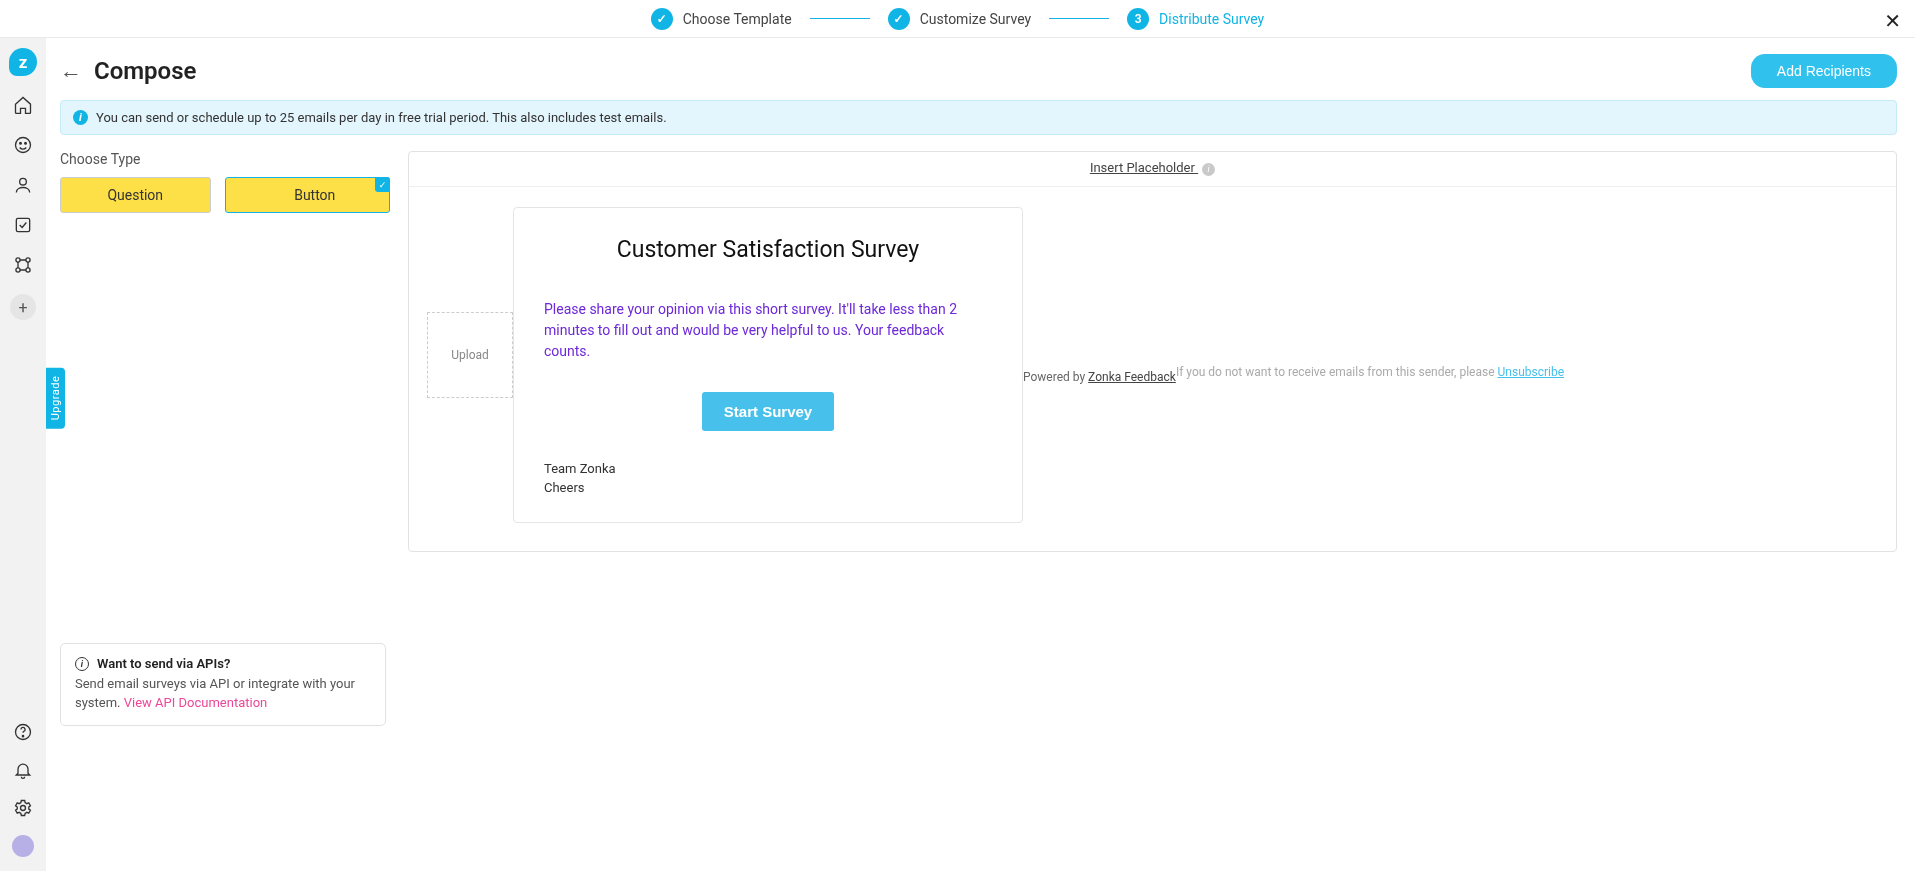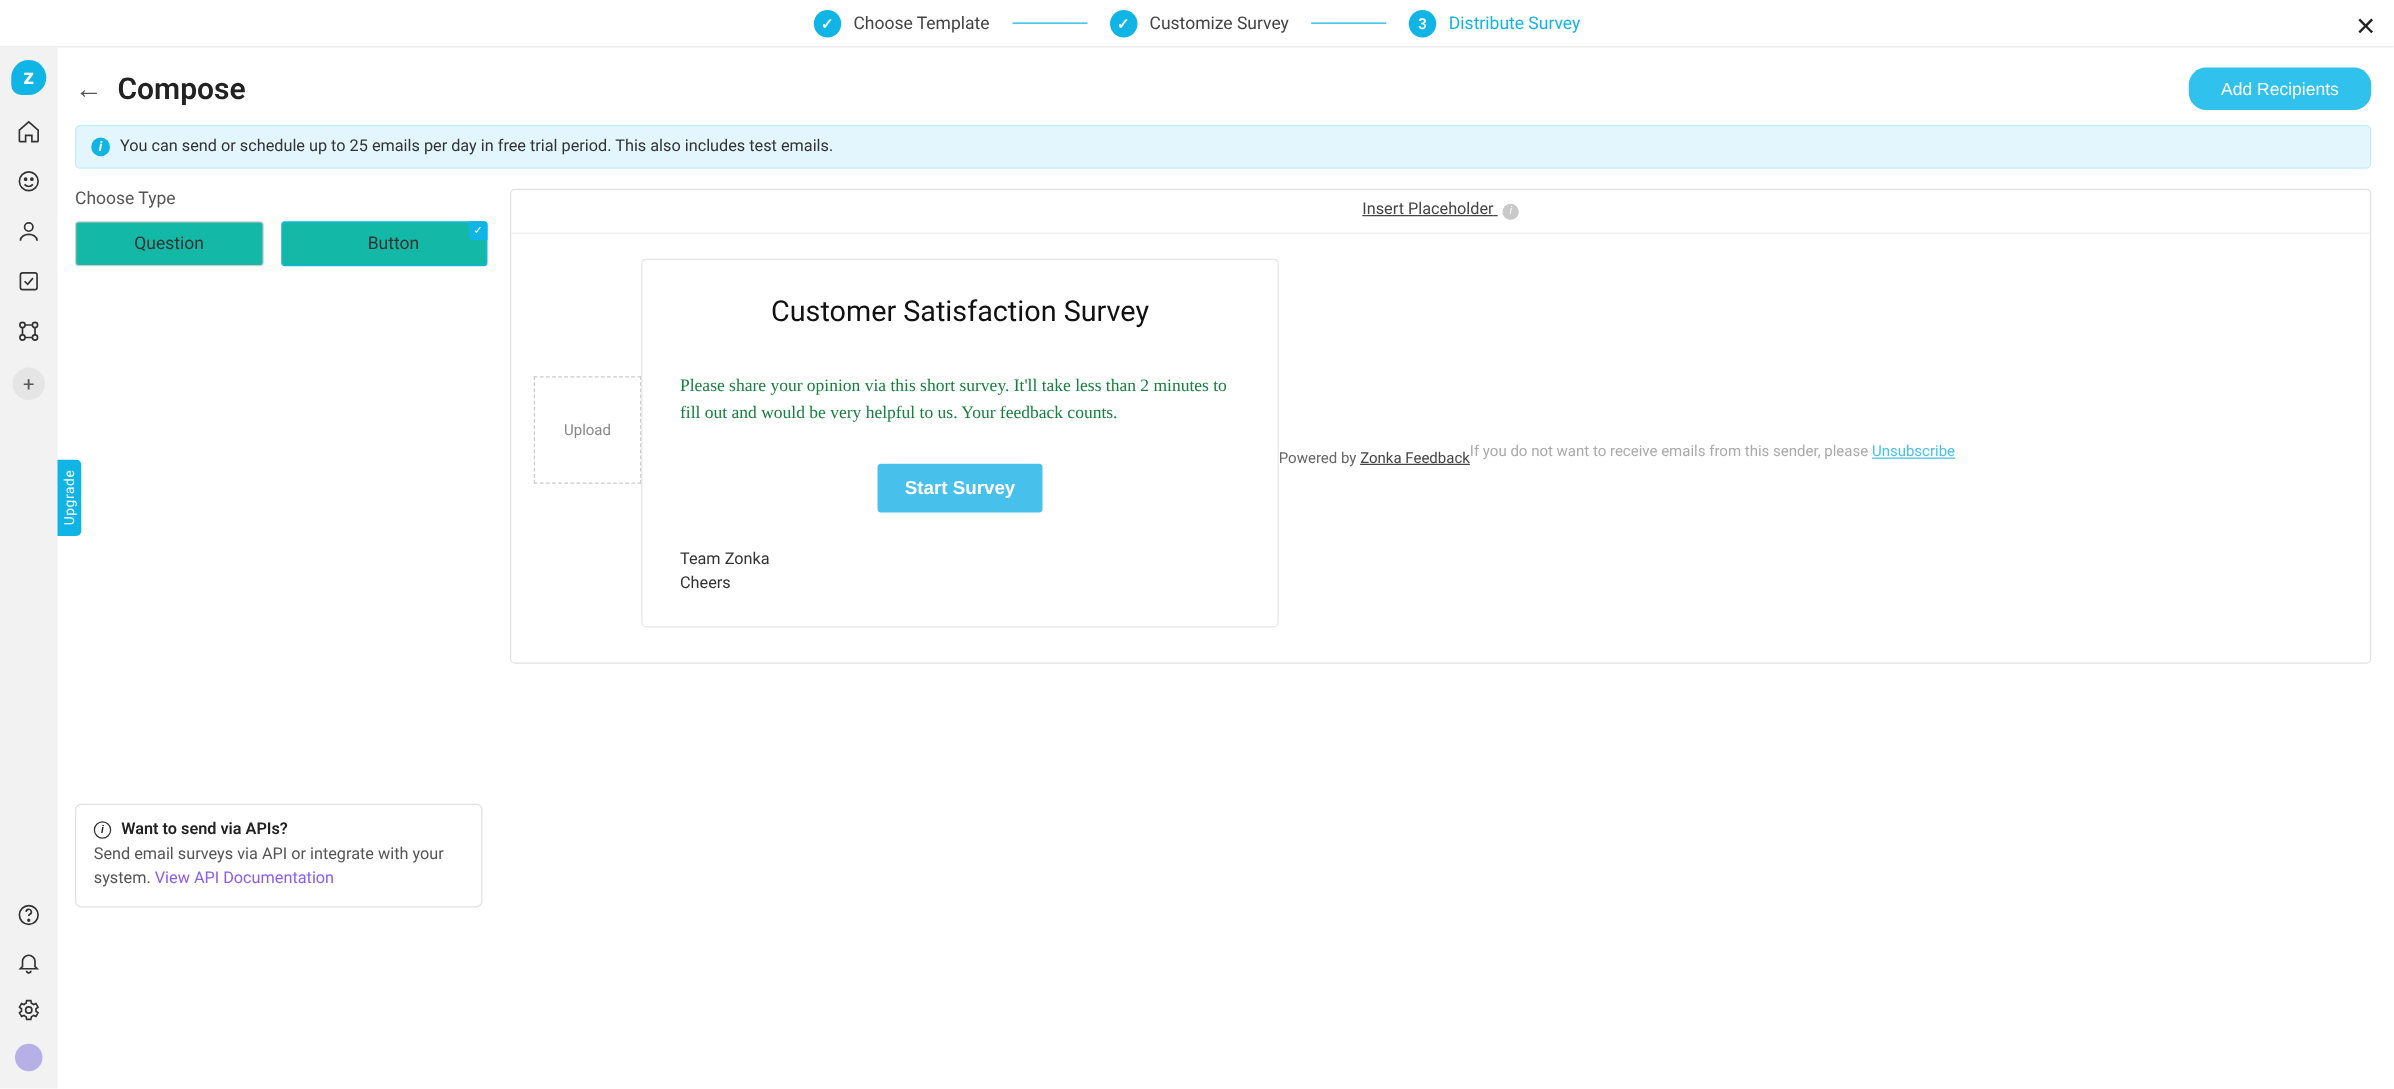--- a/index.html
+++ b/index.html
@@ -38,45 +38,45 @@
 
 .info-banner { background: #e3f6fd; border: 1px solid #c3ebf8; border-radius: 4px; padding: 9px 12px; display: flex; align-items: center; gap: 8px; font-size: 13px; color: #333; margin-bottom: 16px; }
 .info-banner .info-ico { width: 15px; height: 15px; border-radius: 50%; background: #11b5e5; color: #fff; display: flex; align-items: center; justify-content: center; font-size: 11px; font-weight: 700; font-style: italic; }
 
 .two-col { display: flex; gap: 18px; }
 .left-col { width: 330px; flex-shrink: 0; position: relative; }
 .right-col { flex: 1; }
 
 .choose-label { font-size: 14px; color: #555; margin-bottom: 10px; }
 .type-btns { display: flex; gap: 14px; }
-.type-btn { flex: 1; padding: 9px 0; border: 1px solid #ccc; border-radius: 3px; text-align: center; font-size: 14px; color: #333; cursor: pointer; background: #14b8a6; position: relative; }
+.type-btn { flex: 1; padding: 9px 0; border: 1px solid #ccc; border-radius: 3px; text-align: center; font-size: 14px; color: #333; cursor: pointer; background: #fde047; position: relative; }
 .type-btn.selected { border-color: #11b5e5; color: #333; padding-left: 15px; }
 .type-btn.selected::after { content: "✓"; position: absolute; top: -1px; right: -1px; width: 15px; height: 15px; background: #11b5e5; color: #fff; font-size: 9px; display: flex; align-items: center; justify-content: center; border-radius: 0 3px 0 3px; }
 
 .api-card { position: absolute; bottom: -460px; left: 0; width: 326px; border: 1px solid #e2e2e2; border-radius: 5px; padding: 12px 14px; background: #fff; }
 
 .api-card { position: static; margin-top: 430px; }
 .api-card .api-head { display: flex; align-items: center; gap: 8px; font-weight: 600; font-size: 13px; color: #222; margin-bottom: 4px; }
 .api-card .api-body { font-size: 13px; color: #555; line-height: 1.45; }
-.api-card .api-link { color: #8b5cf6; cursor: pointer; }
+.api-card .api-link { color: #ec4899; cursor: pointer; }
 .api-card .info-outline { width: 14px; height: 14px; border: 1.5px solid #333; border-radius: 50%; display: inline-flex; align-items: center; justify-content: center; font-size: 9px; font-style: italic; }
 
 .email-frame { border: 1px solid #e2e2e2; border-radius: 4px; background: #fff; }
 .email-head { padding: 14px 18px 10px; }
 .field-label { font-size: 13px; color: #444; margin-bottom: 3px; }
 .from-value { font-size: 13px; color: #666; margin-bottom: 12px; }
 .subject-input { width: 100%; border: 1px solid #ddd; border-radius: 3px; padding: 8px 10px; font-size: 13px; color: #666; }
 .insert-row { text-align: center; padding: 8px 18px 10px; font-size: 13px; color: #444; text-decoration: underline; }
 .insert-row .info-gray { display: inline-flex; width: 13px; height: 13px; border-radius: 50%; background: #c9c9c9; color: #fff; align-items: center; justify-content: center; font-size: 9px; margin-left: 4px; font-style: italic; }
 
 .email-body { border-top: 1px solid #eee; padding: 20px 18px 28px; display: flex; flex-direction: row; align-items: center; }
 .upload-box { width: 86px; height: 86px; border: 1px dashed #ccc; display: flex; align-items: center; justify-content: center; font-size: 12px; color: #888; margin-bottom: 20px; cursor: pointer; }
 .survey-card { width: 510px; border: 1px solid #e5e5e5; border-radius: 4px; padding: 28px 30px 24px; background: #fff; }
 .survey-title { text-align: center; font-size: 23px; font-weight: 400; color: #111; margin-bottom: 36px; }
-.survey-text { font-size: 14px; color: #15803d; line-height: 1.5; margin-bottom: 30px; font-family: Liberation Serif, serif; }
+.survey-text { font-size: 14px; color: #6d28d9; line-height: 1.5; margin-bottom: 30px; }
 .start-btn { display: block; margin: 0 auto 28px; background: #47c1eb; color: #fff; border: none; padding: 11px 22px; border-radius: 3px; font-size: 15px; font-weight: 600; cursor: pointer; }
 .sign { font-size: 13px; color: #333; line-height: 1.5; }
 
 .footer-text { text-align: center; font-size: 12px; color: #666; margin-top: 24px; }
 .footer-text a { color: #444; text-decoration: underline; }
 .unsub-row { text-align: center; font-size: 12px; color: #aaa; margin-top: 14px; }
 .unsub-row .unsub { color: #47c1eb; text-decoration: underline; cursor: pointer; }
 
 svg { display: block; }
 </style>

